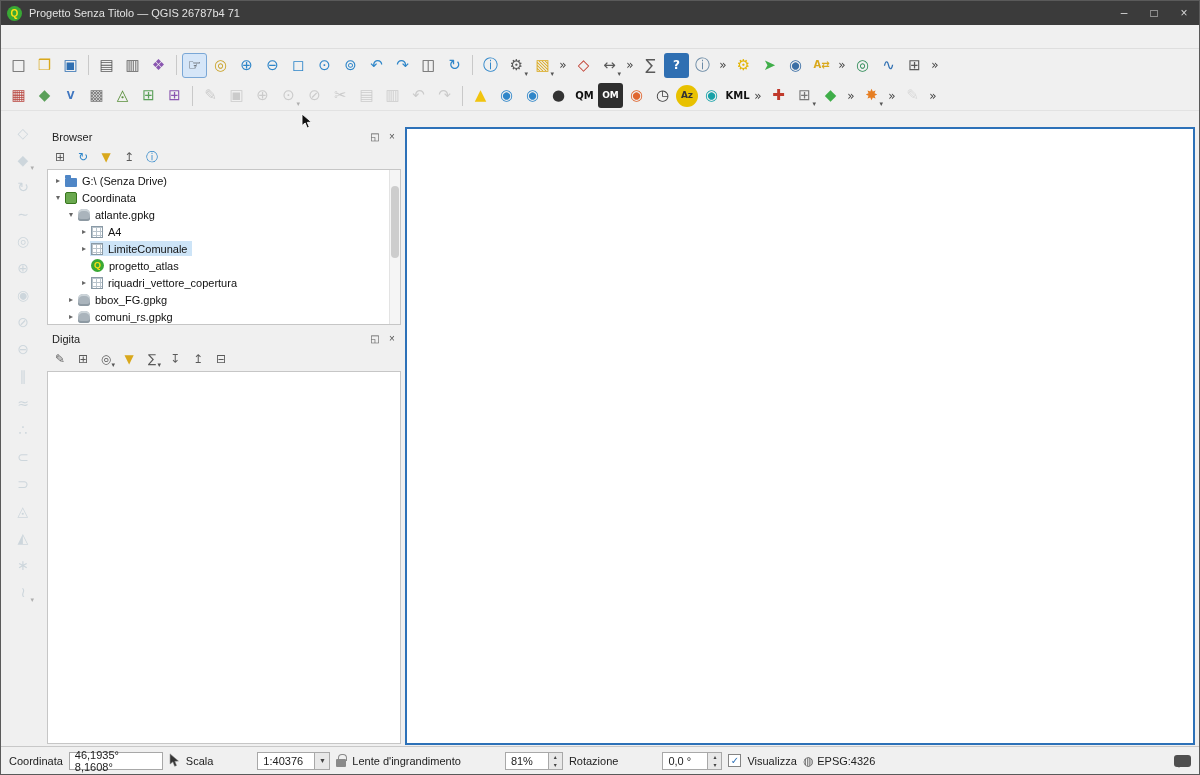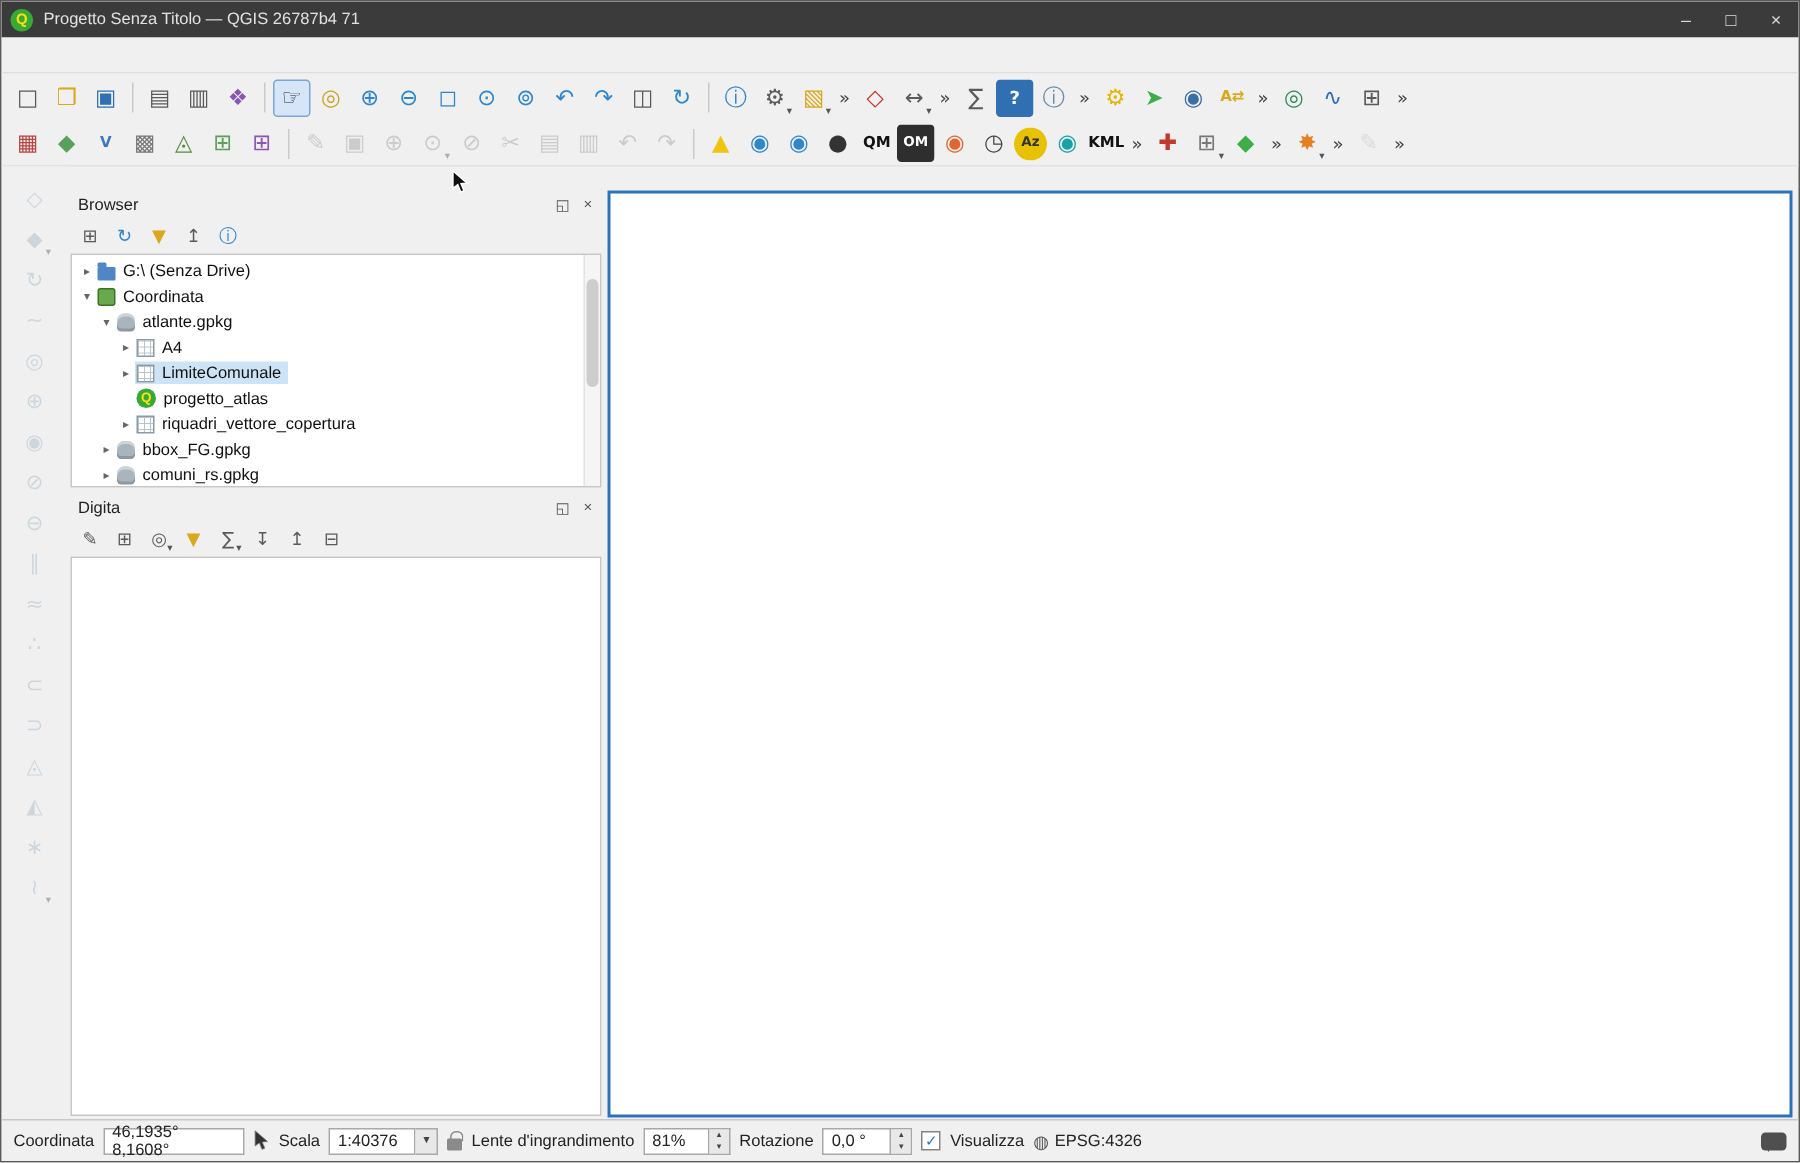--- a/index.html
+++ b/index.html
@@ -129,21 +129,21 @@
     transform:rotate(45deg); right:-4px; bottom:-2px; }
   .search-box input { border:none; outline:none; background:transparent; width:100%;
     font-size:11px; color:#555; font-family:inherit; }
   .search-box input::placeholder { color:#8a8a8a; }
   .sb-label { white-space:nowrap; }
   .sb-label.coord { }
   .sb-box { height:18px; border:1px solid #a8a8a8; background:#fff; display:flex;
     align-items:center; justify-content:center; padding:0 5px; font-size:11px; color:#222; }
   .coord-box { width:94px; }
   .icon-btn { background:none; border:none; padding:0; display:flex; align-items:center; }
-  .scale-combo, .spin { display:flex; }
+  .scale-combo, .spin { display:flex;margin-left:38px; }
   .scale-value { width:58px; justify-content:flex-start; }
   .combo-arrow { width:15px; height:18px; border:1px solid #a8a8a8; border-left:none;
     background:#e8e8e8; font-size:7px; color:#444; display:flex; align-items:center; justify-content:center; }
   .spin-value { justify-content:flex-start; }
   .spin-mag { width:44px; } .spin-rot { width:46px; }
   .spin-arrows { width:14px; height:18px; border:1px solid #a8a8a8; border-left:none;
     display:flex; flex-direction:column; }
   .spin-arrows span { flex:1; font-size:6px; line-height:8px; text-align:center;
     background:#e8e8e8; color:#444; }
   .lock-icon { width:10px; height:8px; background:#8a8a8a; border-radius:1px; position:relative; margin-top:4px; flex:none; }

